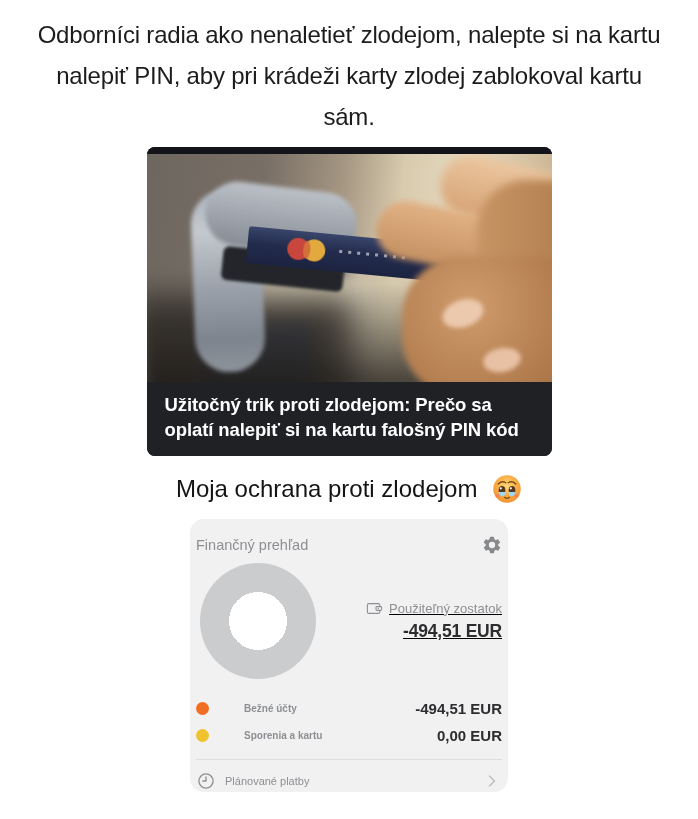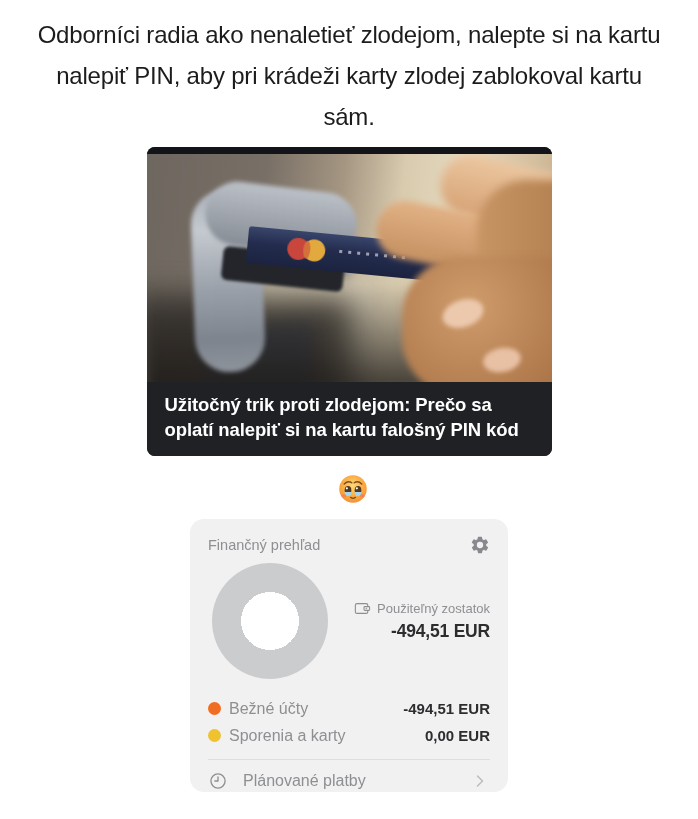--- a/index.html
+++ b/index.html
@@ -83,44 +83,44 @@
     color:#141414;
   }
   .meme-line .emoji { display:inline-block; width:30px; height:30px; vertical-align:-7px; margin-left:8px; }
 
   
   .widget {
     width:318px; height:273px;
     margin:15px auto 0;
     background:#f1f1f2;
     border-radius:14px;
-    padding:0 18px;
+    padding:0 6px;
     overflow:hidden;
   }
   .w-header { display:flex; align-items:center; justify-content:space-between; padding-top:16px; }
   .w-title { font-size:14.5px; color:#8d8f92; }
   .w-gear { width:20px; height:20px; cursor:pointer; }
   .chart-row { display:flex; align-items:center; margin-top:8px; }
   .donut {
     width:116px; height:116px; margin-left:4px; border-radius:50%; flex:0 0 auto;
     background:radial-gradient(closest-side, #ffffff 0 50%, #cbcccd 50% 100%);
   }
-  .balance { margin-left:auto; display:flex; flex-direction:column; align-items:flex-end; }
+  .balance { margin-left:auto; display:flex; flex-direction:column; align-items:flex-end;text-decoration:underline; }
   .balance-label-row { display:flex; align-items:center; gap:6px; color:#8d8f92; font-size:13px; }
   .balance-value { margin-top:5px; font-size:17.5px; font-weight:bold; color:#2d2d30; letter-spacing:-0.2px; }
   .legend { margin-top:16px; }
   .legend-row { display:flex; align-items:center; height:27px; }
   .dot { width:13px; height:13px; border-radius:50%; flex:0 0 auto; }
   .dot-orange { background:#f06e23; }
   .dot-yellow { background:#f0c32e; }
-  .legend-label { margin-left:8px; font-size:16px; color:#8d8f92; }
+  .legend-label { margin-left:35px; font-size:10px; color:#8d8f92;font-weight:bold; }
   .legend-value { margin-left:auto; font-size:15px; font-weight:bold; color:#2d2d30; }
   .divider { height:1px; background:#dedede; margin-top:10px; }
   .footer-row { display:flex; align-items:center; margin-top:11px; cursor:pointer; }
-  .footer-label { margin-left:15px; font-size:16px; color:#8d8f92; }
+  .footer-label { margin-left:9px; font-size:11px; color:#8d8f92; }
   .chevron { margin-left:auto; width:20px; height:20px; }
 </style>
 </head>
 <body>
 
 <div class="headline">Odborníci radia ako nenaletieť zlodejom, nalepte si na kartu nalepiť PIN, aby pri krádeži karty zlodej zablokoval kartu sám.</div>
 
 <div class="media-card">
   <div class="media-topstrip"></div>
   <div class="photo">
@@ -142,20 +142,21 @@
     <div class="ph-finger-index"></div>
     <div class="ph-palm"></div>
     <div class="ph-knuckles"></div>
     <div class="ph-nail1"></div>
     <div class="ph-nail2"></div>
   </div>
   <div class="media-caption">Užitočný trik proti zlodejom: Prečo sa oplatí nalepiť si na kartu falošný PIN kód</div>
 </div>
 
 <div class="meme-line">
+  <span>Moja ochrana proti zlodejom</span>
   <span class="emoji">
     <svg viewBox="0 0 36 36" width="30" height="30">
       <defs>
         <radialGradient id="faceg" cx="50%" cy="38%" r="70%">
           <stop offset="0%" stop-color="#ffd977"></stop>
           <stop offset="60%" stop-color="#f9a63f"></stop>
           <stop offset="100%" stop-color="#ef8b35"></stop>
         </radialGradient>
       </defs>
       <circle cx="18" cy="18" r="16.5" fill="url(#faceg)"></circle>
@@ -198,21 +199,21 @@
   </div>
 
   <div class="legend">
     <div class="legend-row">
       <span class="dot dot-orange"></span>
       <span class="legend-label">Bežné účty</span>
       <span class="legend-value">-494,51 EUR</span>
     </div>
     <div class="legend-row">
       <span class="dot dot-yellow"></span>
-      <span class="legend-label">Sporenia a karty</span>
+      <span class="legend-label">Sporenia a kartu</span>
       <span class="legend-value">0,00 EUR</span>
     </div>
   </div>
 
   <div class="divider"></div>
 
   <div class="footer-row">
     <svg width="20" height="20" viewBox="0 0 24 24">
       <circle cx="12" cy="12" r="8.5" fill="none" stroke="#8d8f92" stroke-width="1.6"></circle>
       <path d="M12 7.2 V12 H8.2" fill="none" stroke="#8d8f92" stroke-width="1.6" stroke-linecap="round" stroke-linejoin="round"></path>

